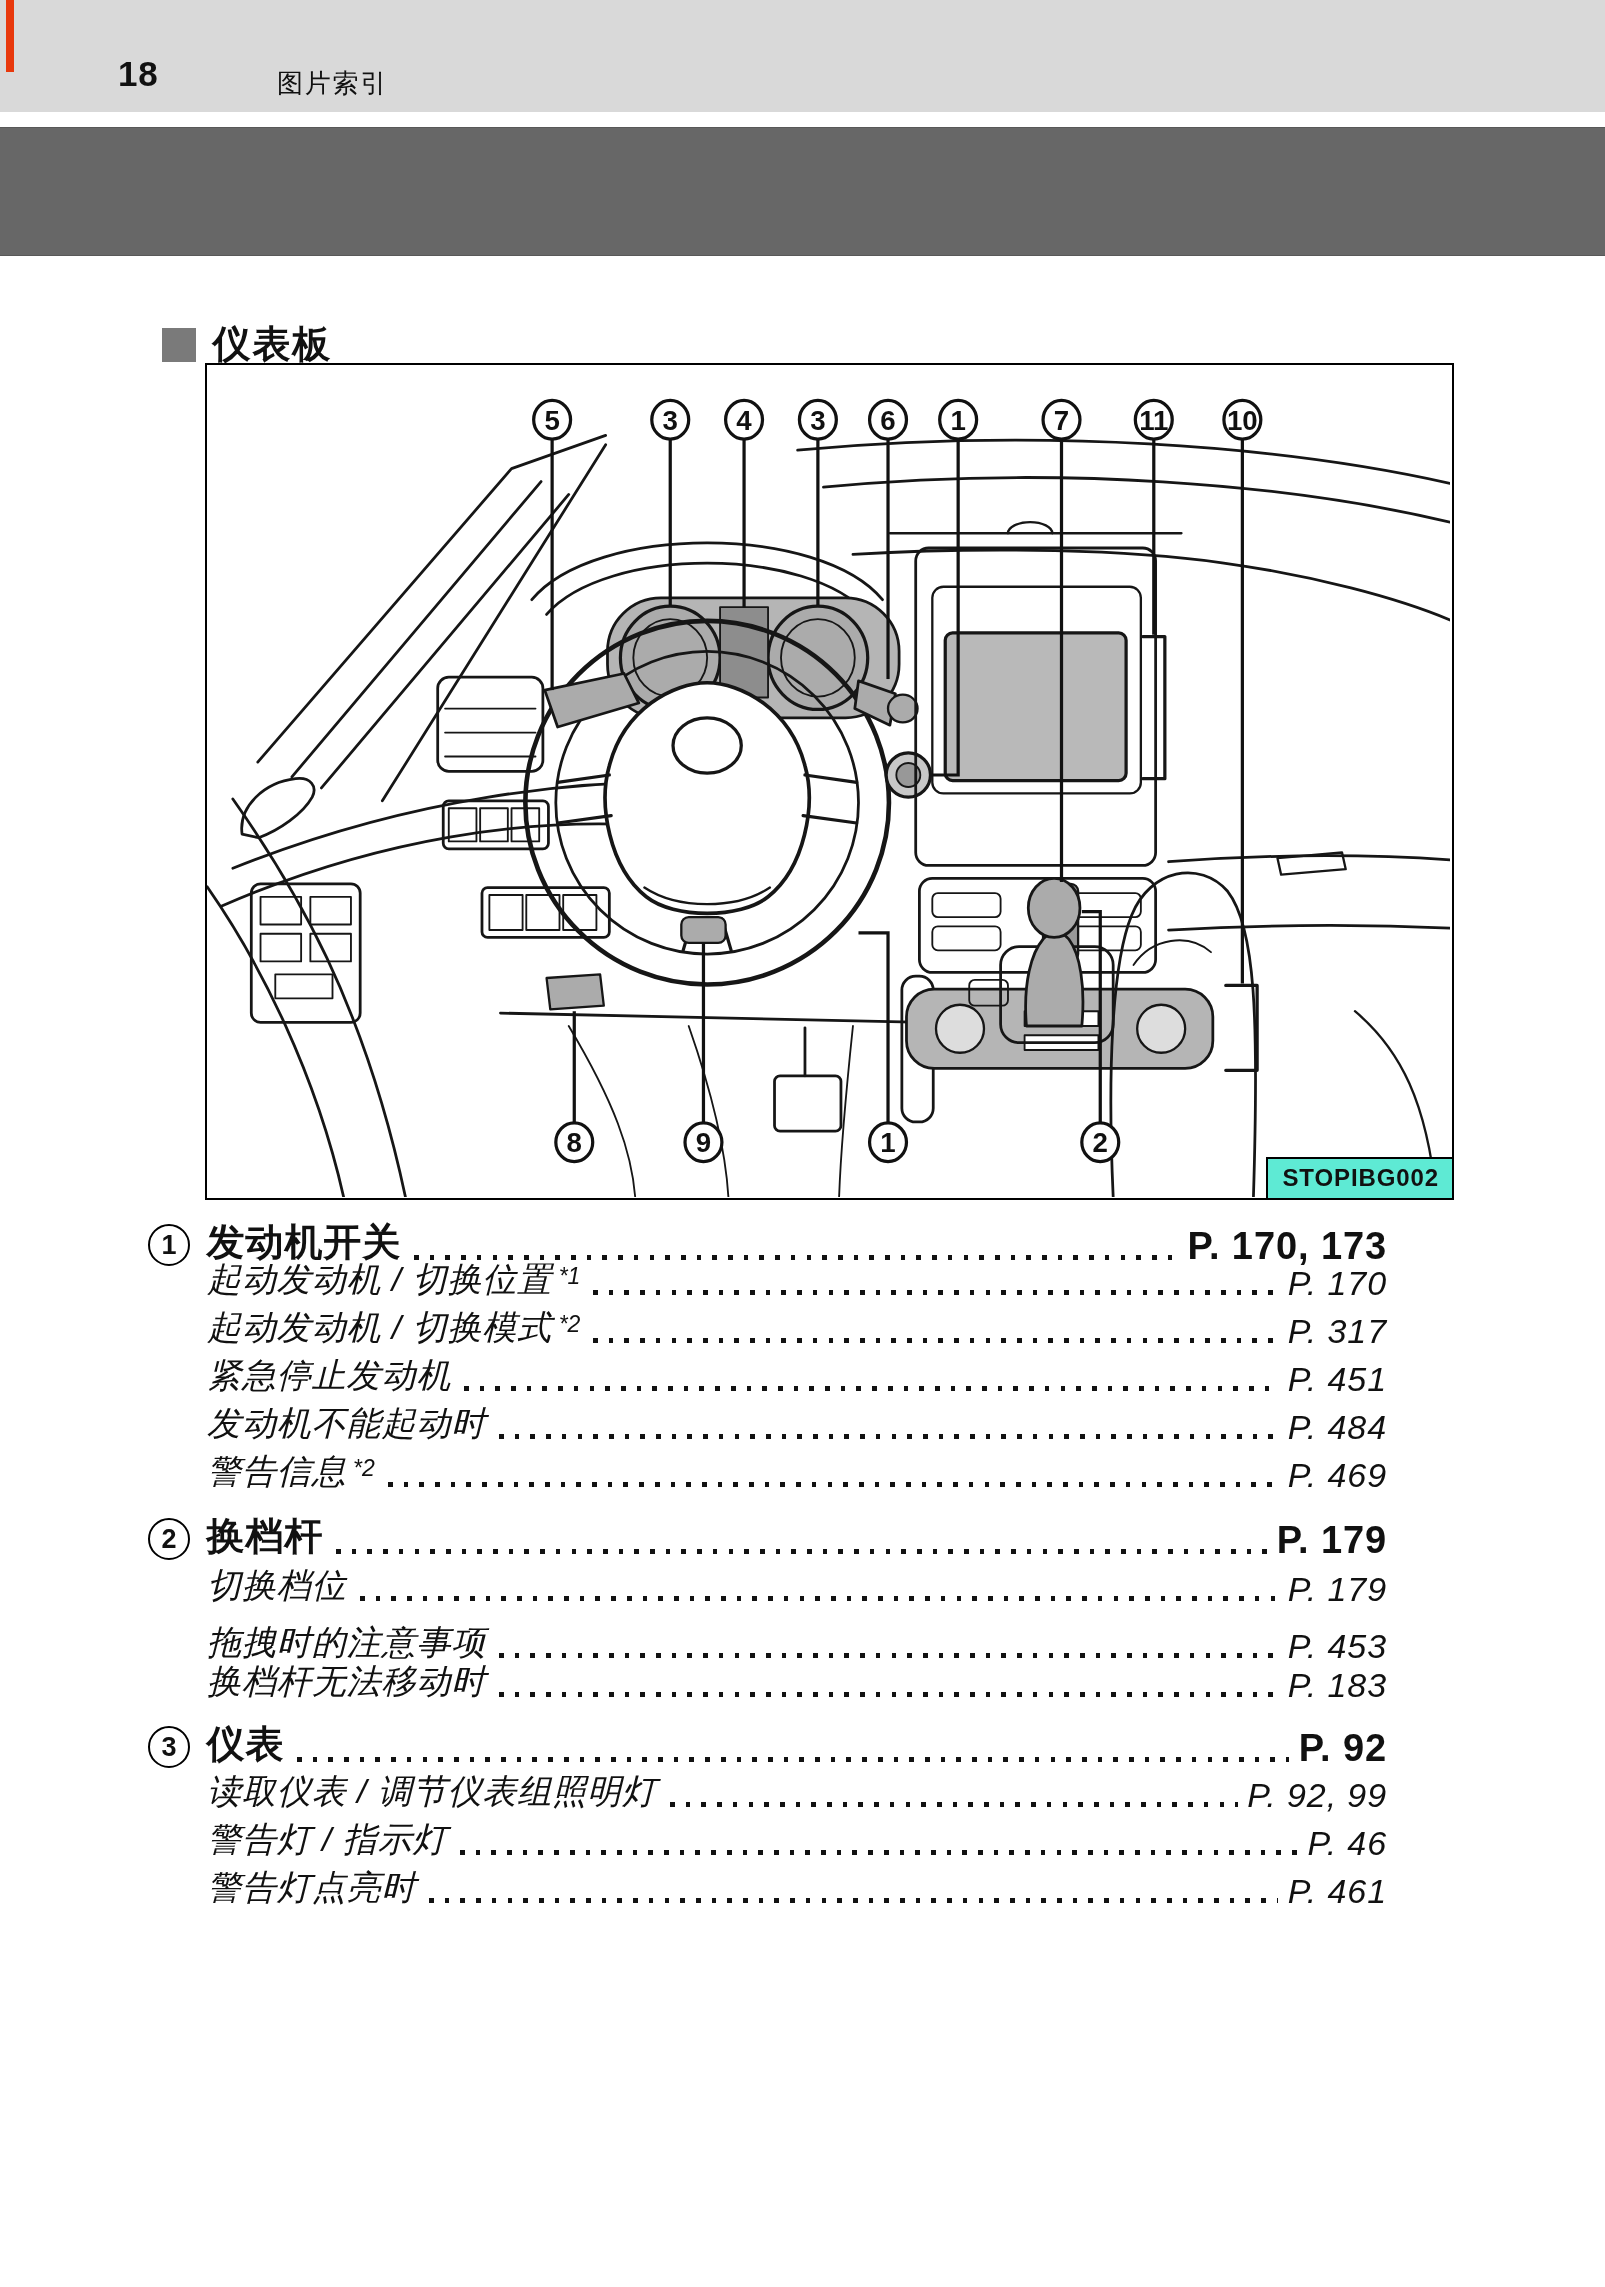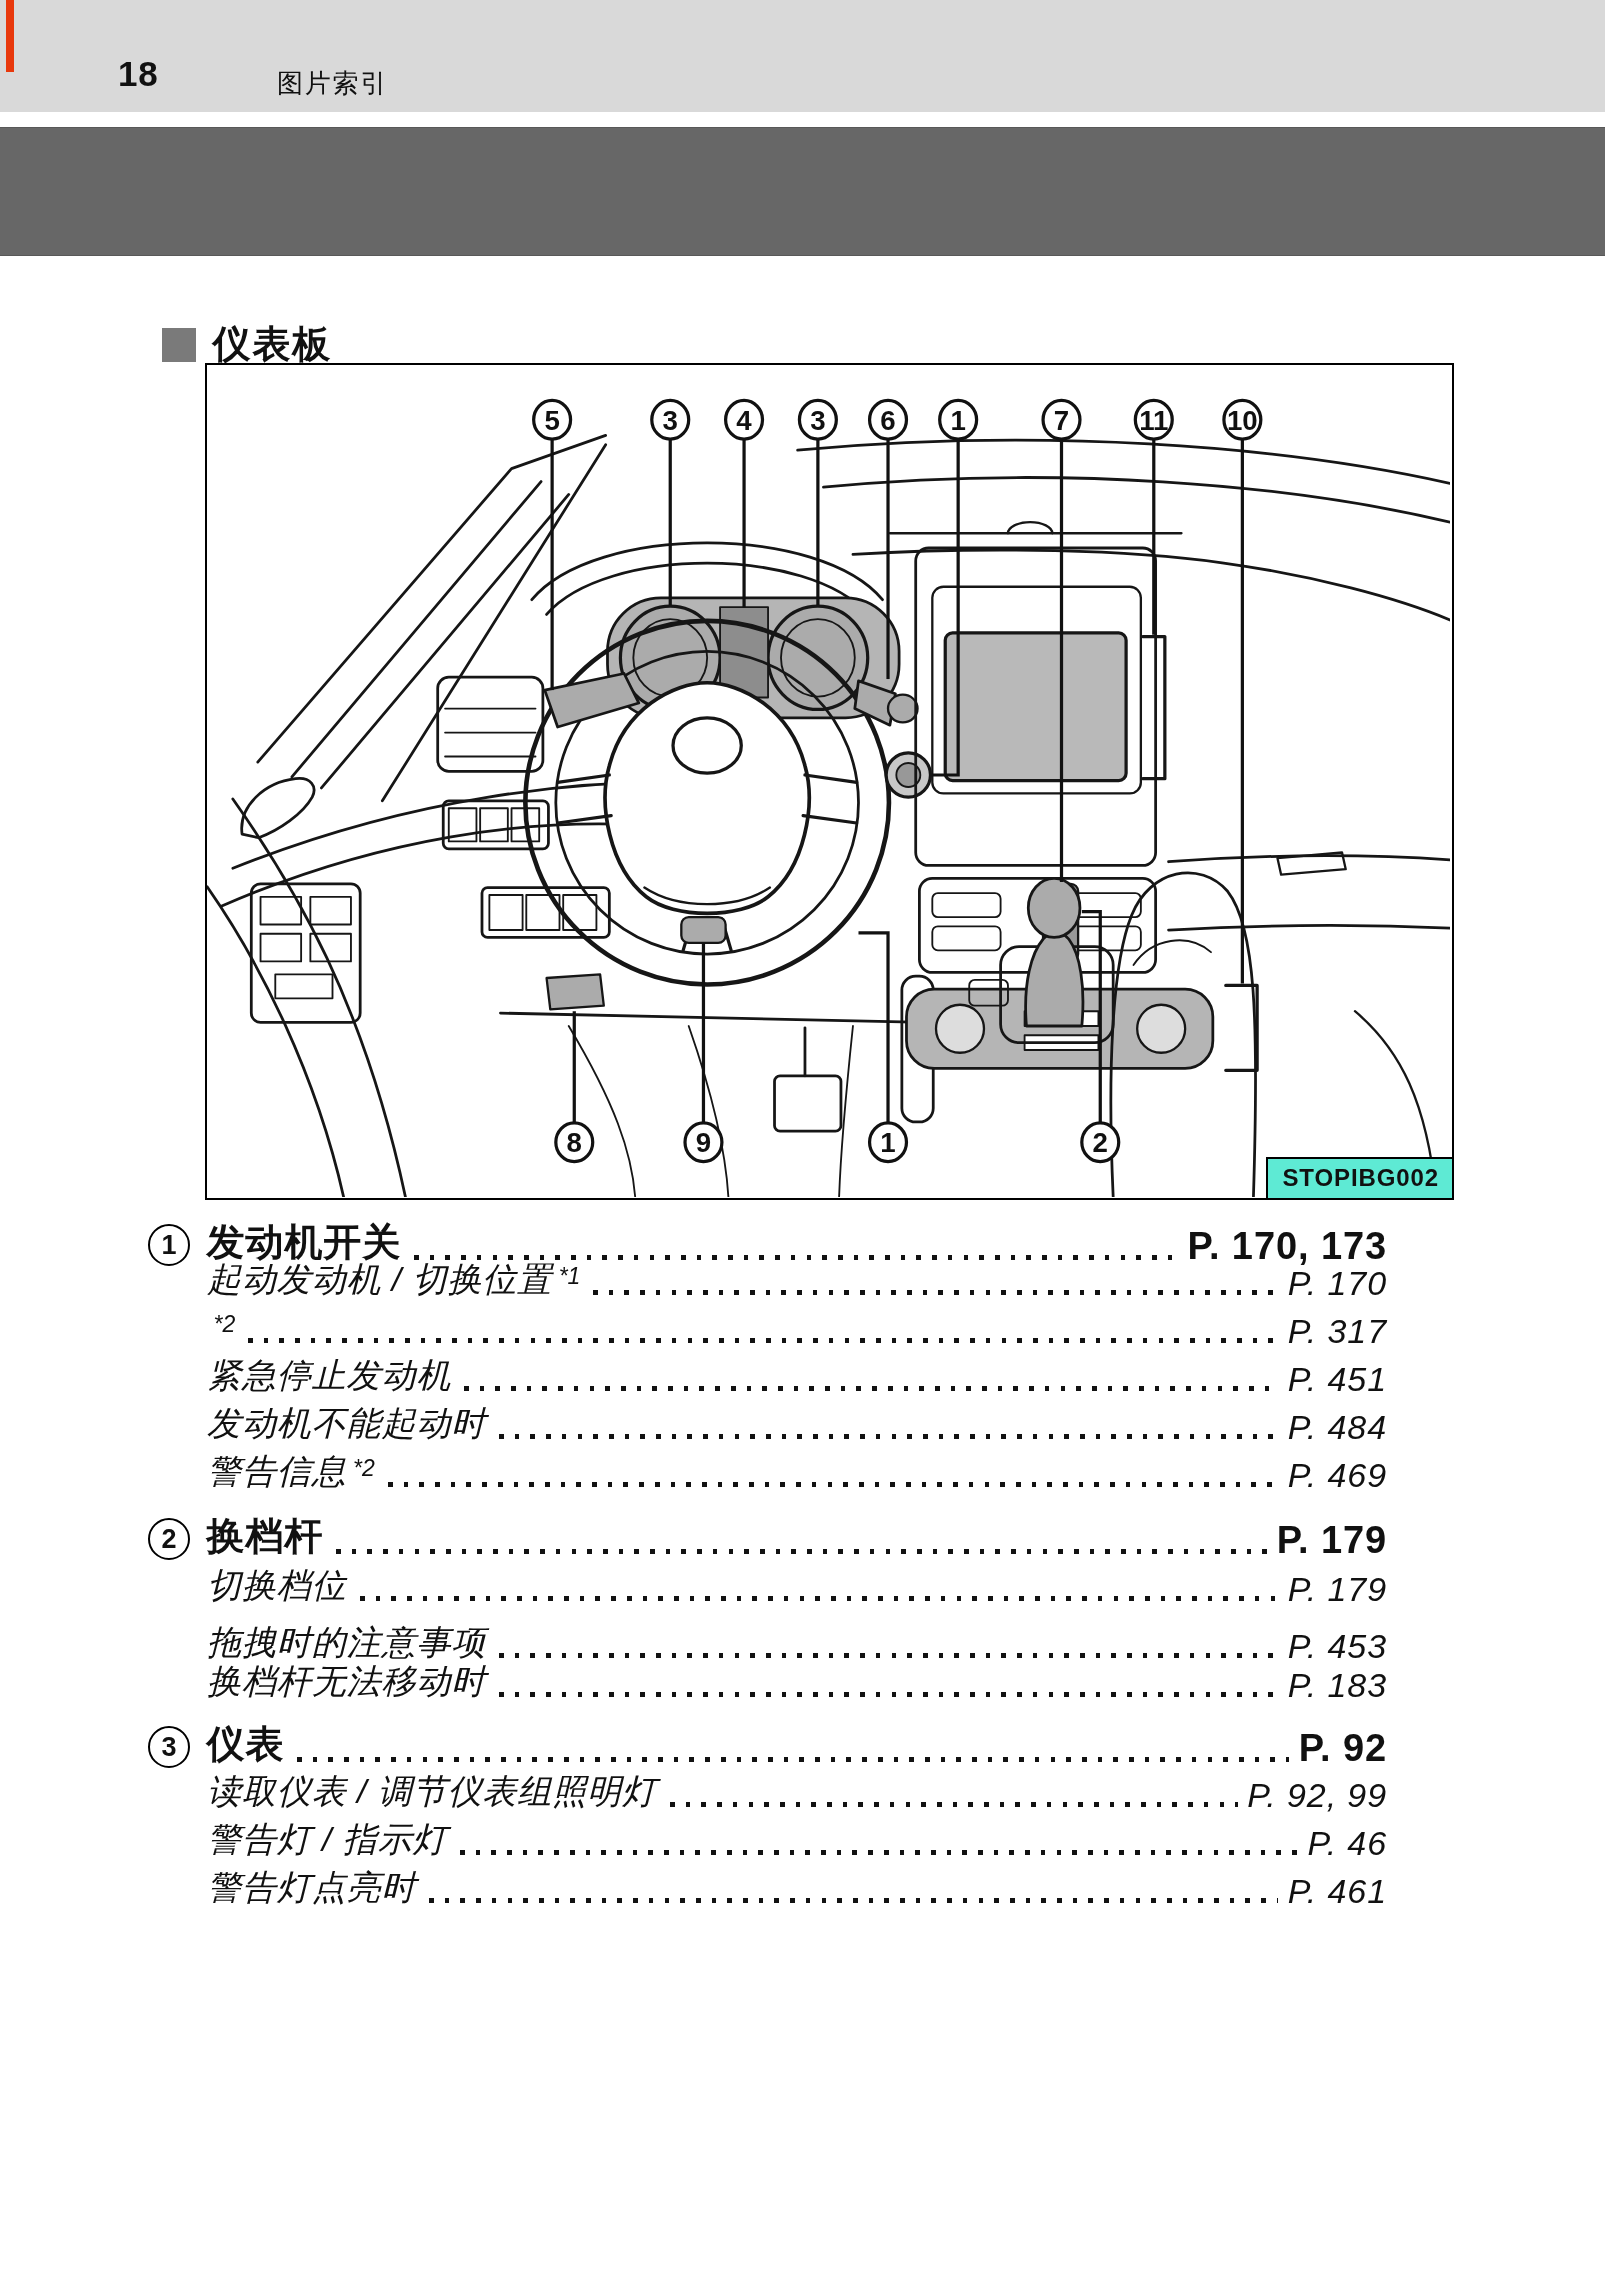--- a/index.html
+++ b/index.html
@@ -249,20 +249,21 @@
       <div class="leader"></div>
       <span class="pref">P. 170, 173</span>
     </div>
     <div class="row sub" style="top: 1255px;">
       <span class="lbl">起动发动机 / 切换位置</span>
       <span class="sup">*1</span>
       <div class="leader"></div>
       <span class="pref">P. 170</span>
     </div>
     <div class="row sub" style="top: 1303px;">
+      <span class="lbl">起动发动机 / 切换模式</span>
       <span class="sup">*2</span>
       <div class="leader"></div>
       <span class="pref">P. 317</span>
     </div>
     <div class="row sub" style="top: 1351px;">
       <span class="lbl">紧急停止发动机</span>
       <div class="leader"></div>
       <span class="pref">P. 451</span>
     </div>
     <div class="row sub" style="top: 1399px;">

